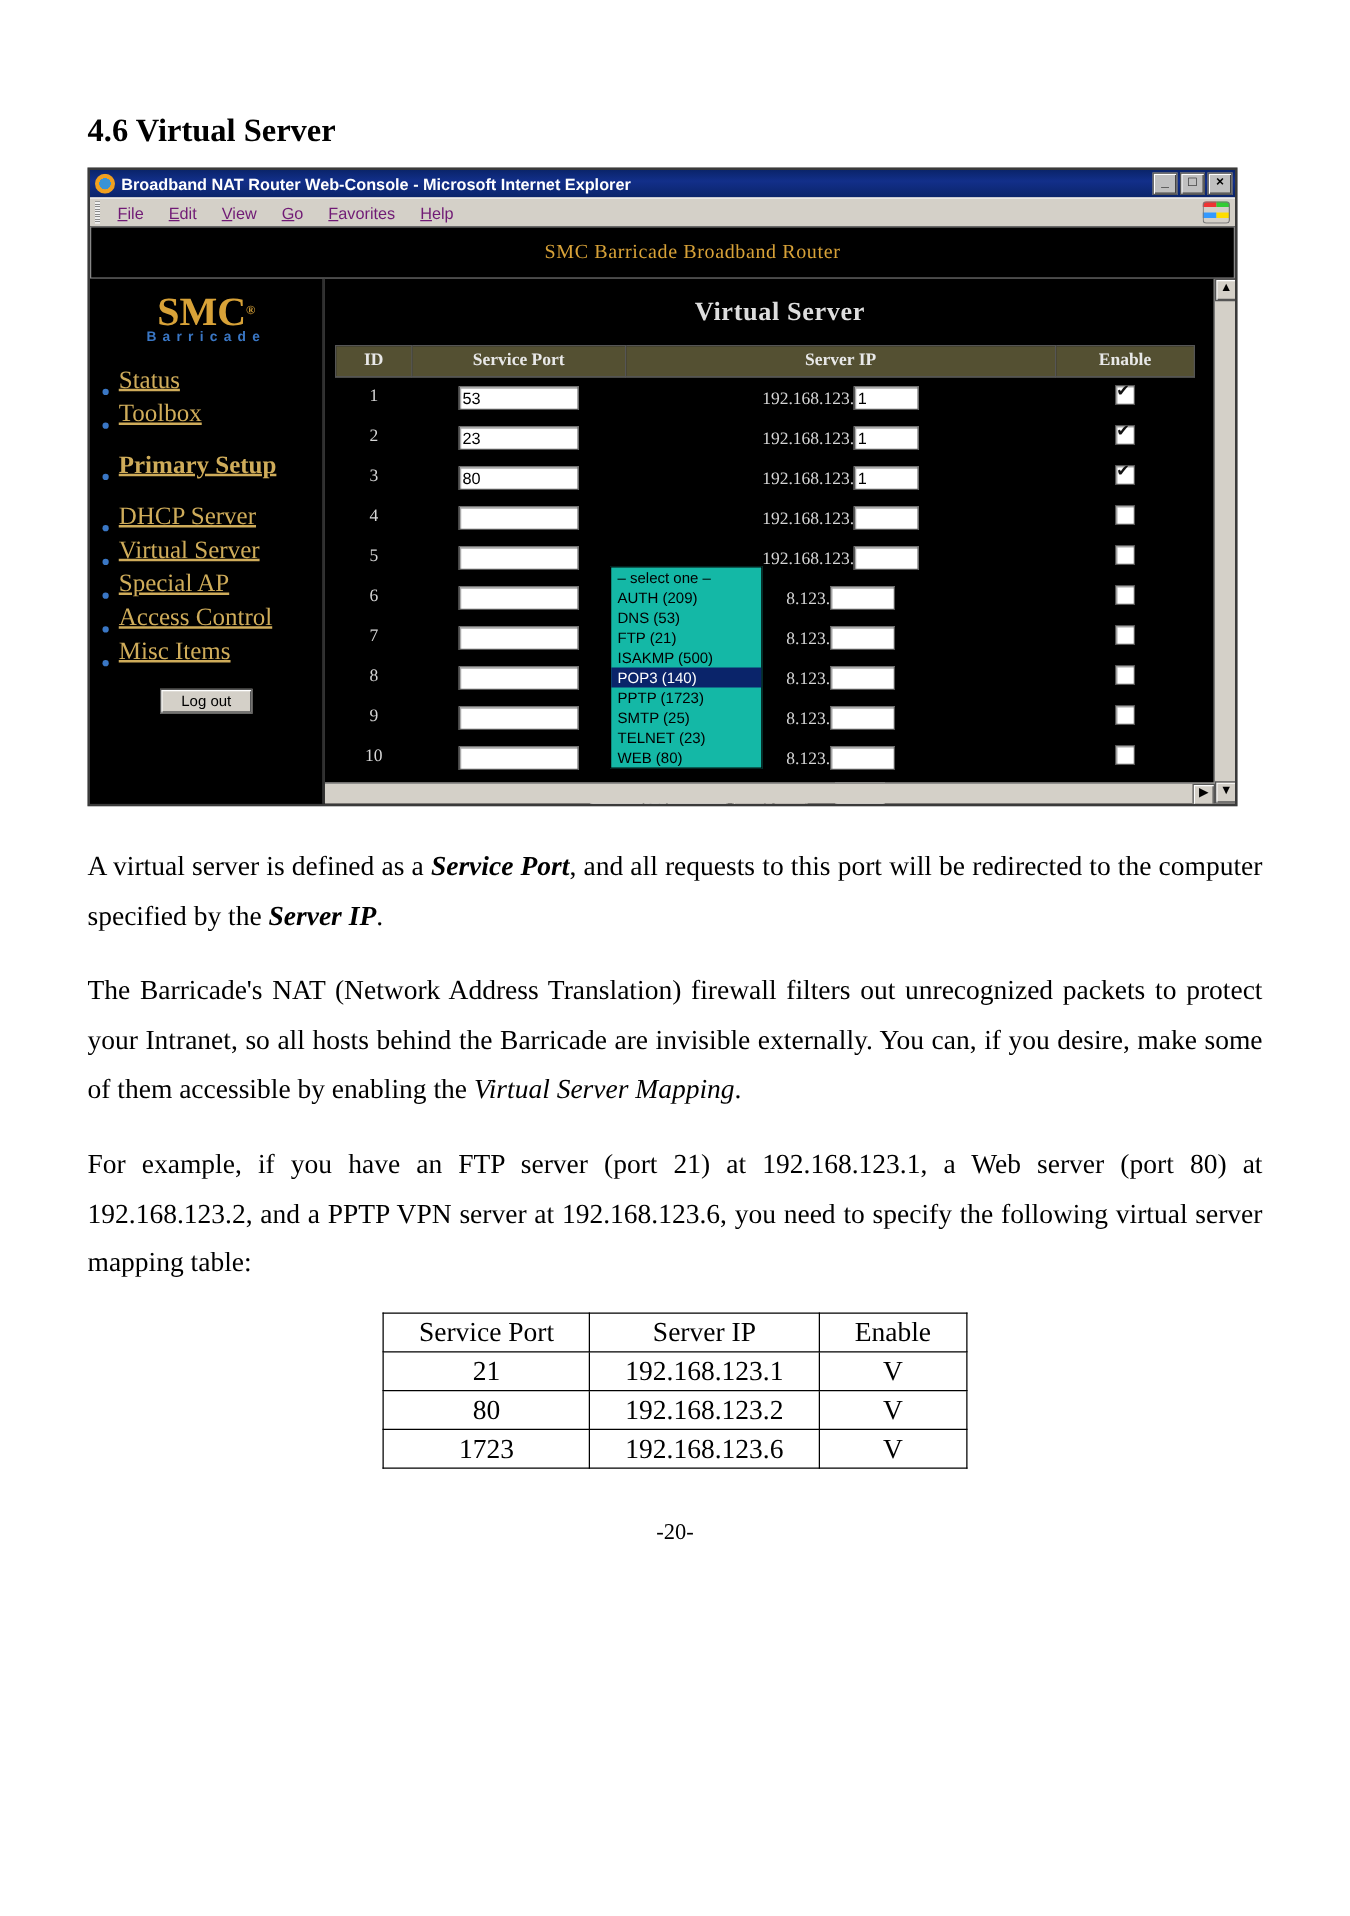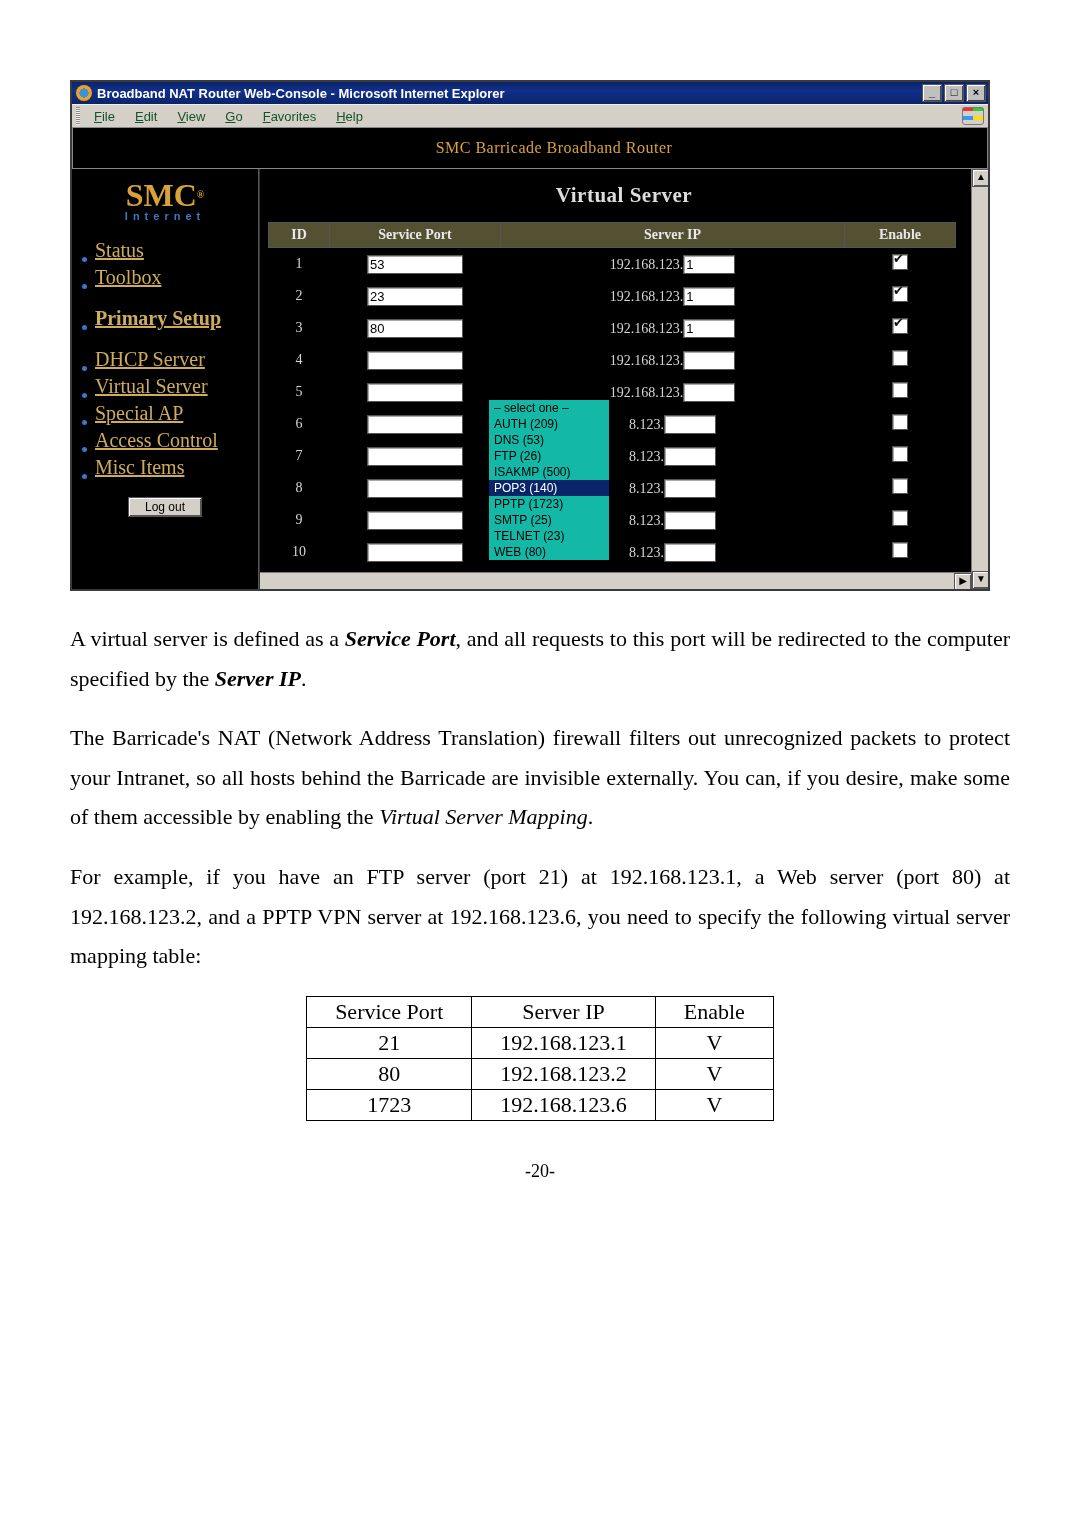--- a/index.html
+++ b/index.html
@@ -68,21 +68,21 @@
     padding: 0 4px;
     justify-content: space-between;
     border-top: 1px solid #efefef;
   }
   .menubar .grip {
     width: 4px; height: 18px; margin-right: 4px;
     background: repeating-linear-gradient(#8a8a8a 0 1px, #efefef 1px 2px);
   }
   .menubar ul { list-style: none; margin: 0; padding: 0; display: flex; }
   .menubar li {
-    font-size: 13px; color: #14532d; padding: 2px 10px; cursor: default;
+    font-size: 13px; color: #701a75; padding: 2px 10px; cursor: default;
   }
   .menubar li .ul { text-decoration: underline; }
   .ms-flag {
     width: 22px; height: 18px;
     background:
       linear-gradient(#e33 0 50%, transparent 50%) left top/50% 50% no-repeat,
       linear-gradient(#3c3 0 50%, transparent 50%) right top/50% 50% no-repeat,
       linear-gradient(#39f 0 50%, transparent 50%) left bottom/50% 50% no-repeat,
       linear-gradient(#fd0 0 50%, transparent 50%) right bottom/50% 50% no-repeat;
     box-shadow: inset 0 0 0 1px #777;
@@ -282,20 +282,21 @@
     text-align:center;
     font-size:18px;
     margin-top:40px;
   }
 </style>
 </head>
 <body>
 
 <div class="page">
 
+  <div class="section-title">4.6 Virtual Server</div>
 
   <div class="ie-window">
 
     <div class="titlebar">
       <span class="ie-glyph"></span>
       <span class="wt">Broadband NAT Router Web-Console - Microsoft Internet Explorer</span>
       <span class="winbtns">
         <span class="winbtn">_</span>
         <span class="winbtn">□</span>
         <span class="winbtn">×</span>
@@ -318,21 +319,21 @@
     </div>
 
     <div class="ie-body">
       <div class="banner">SMC Barricade Broadband Router</div>
 
       <div class="ie-split">
 
         <div class="side">
           <div class="logo-box">
             <div class="smc"><span>SMC</span><span class="r">®</span></div>
-            <div class="net">Internet</div>
+            <div class="net">Barricade</div>
           </div>
           <ul id="side-top">
               <li>
                 <span class="dot"></span>
                 <a>Status</a>
               </li>
               <li>
                 <span class="dot"></span>
                 <a>Toolbox</a>
               </li>
@@ -443,21 +444,21 @@
                   <td class="ip">8.123.<input class="ip-input" value="" style=""></td>
                   <td><span class="cb"></span></td>
                 </tr>
               </tbody>
           </table>
 
           <div class="optlist" id="optlist">
               <div>– select one –</div>
               <div>AUTH (209)</div>
               <div>DNS (53)</div>
-              <div>FTP (26)</div>
+              <div>FTP (21)</div>
               <div>ISAKMP (500)</div>
               <div class="hl">POP3 (140)</div>
               <div>PPTP (1723)</div>
               <div>SMTP (25)</div>
               <div>TELNET (23)</div>
               <div>WEB (80)</div>
             </div>
 
           <div class="well-row">
             <span>Well known services</span>

